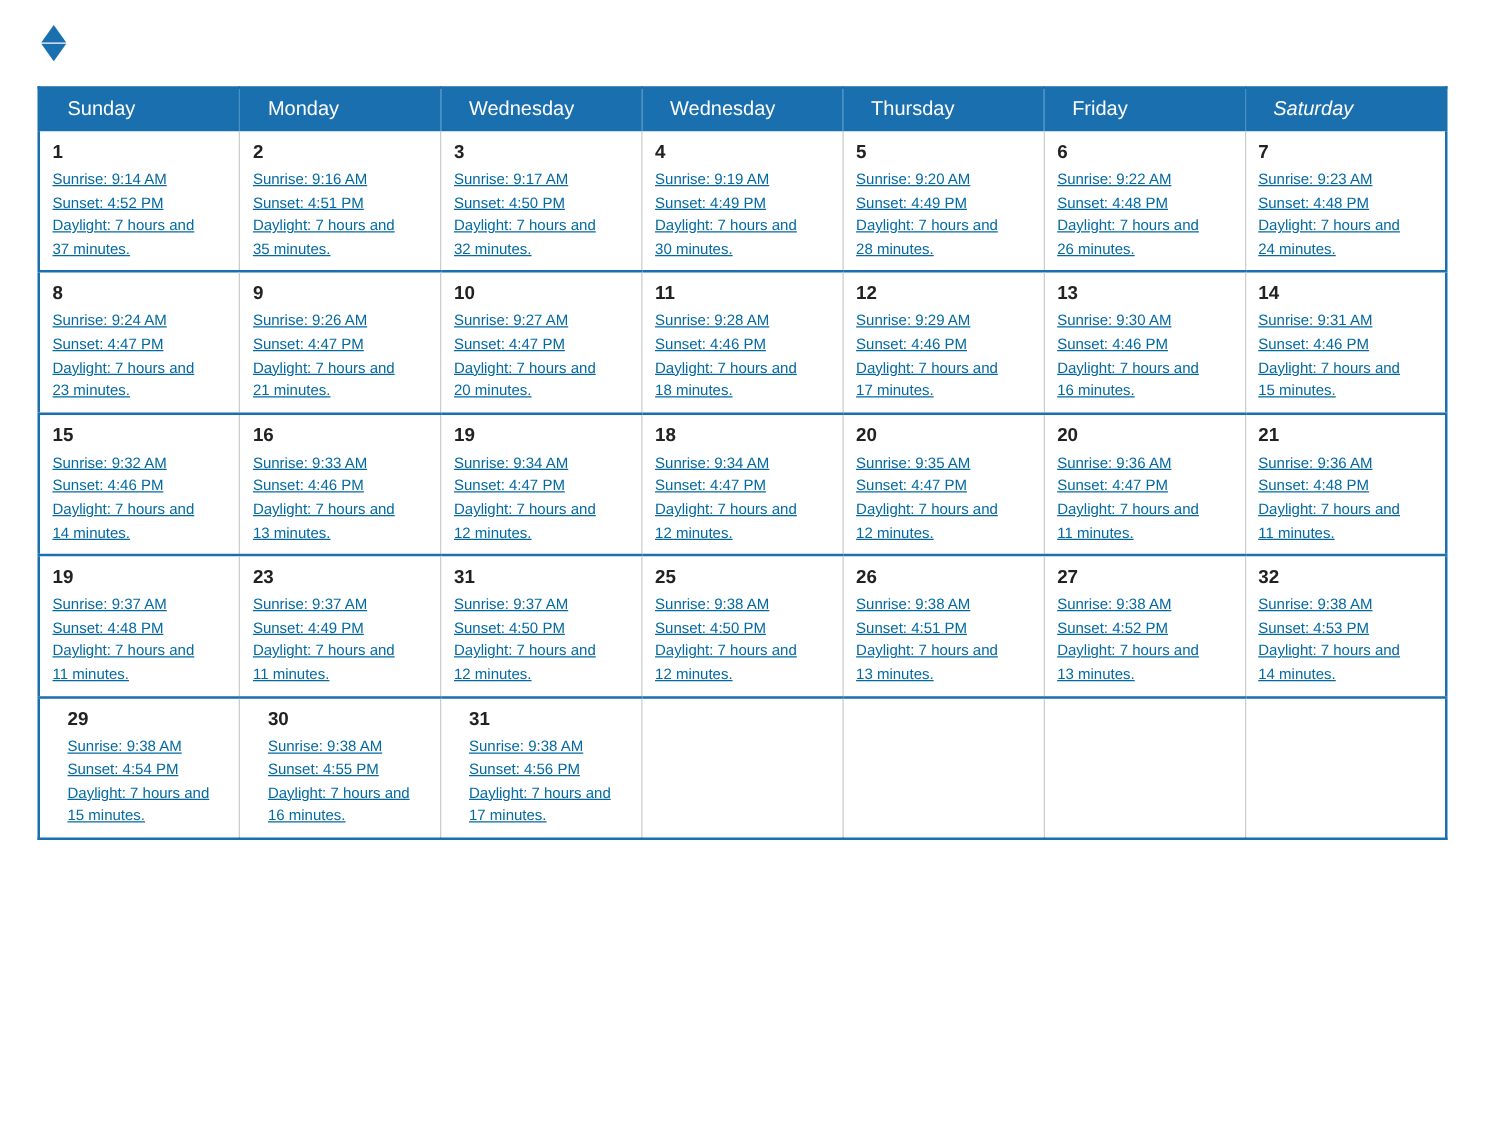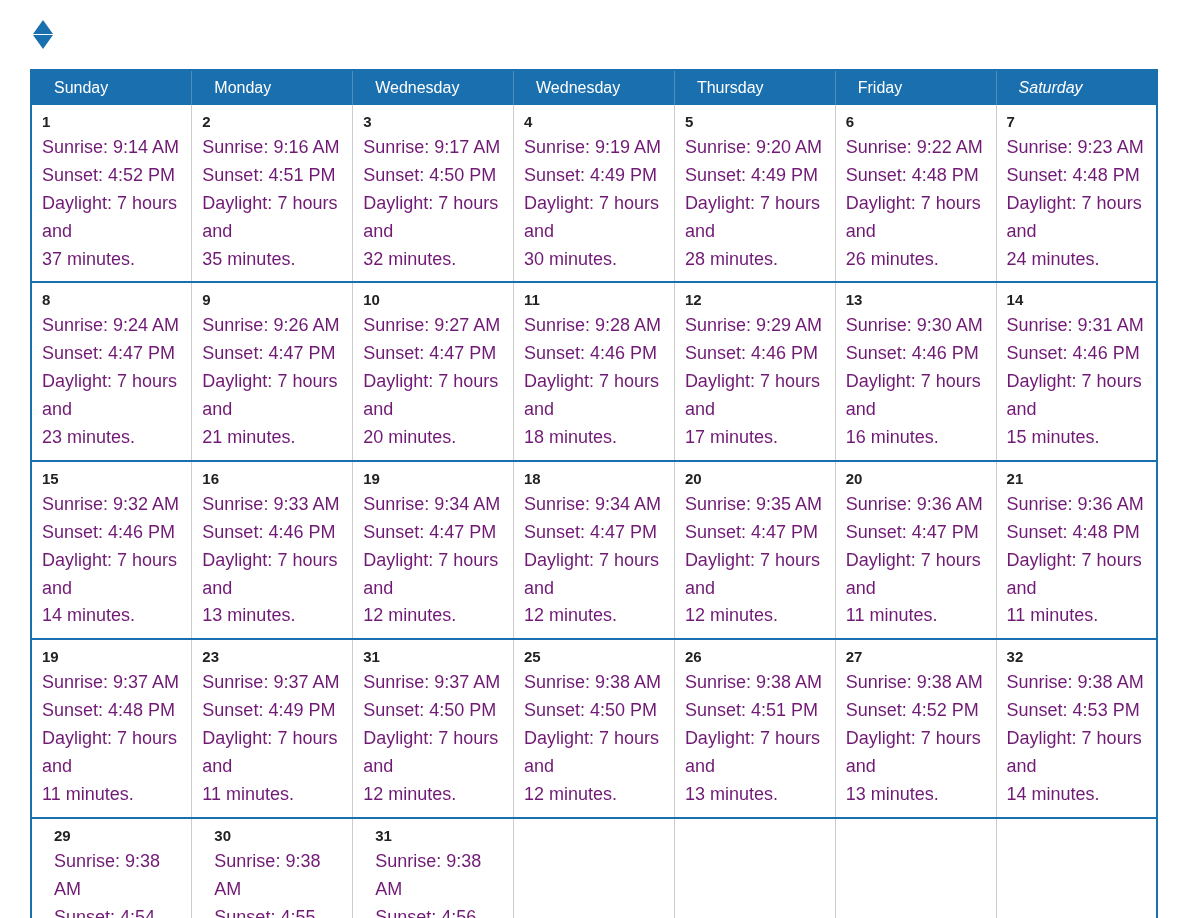--- a/index.html
+++ b/index.html
@@ -89,23 +89,24 @@
       padding-left: 22px;
     }
     .day-number {
       font-size: 15px;
       font-weight: bold;
       color: #222;
       display: block;
       margin-bottom: 4px;
     }
     .day-info {
-      font-size: 18px;
+      font-size: 12px;
       line-height: 1.55;
-      color: #701a75;
+      color: #0369a1;
+      text-decoration: underline;
     }
     .empty-cell {
       background: #fff;
     }
   </style>
 </head>
 <body>
 
 <div class="header">
   <div class="logo">

